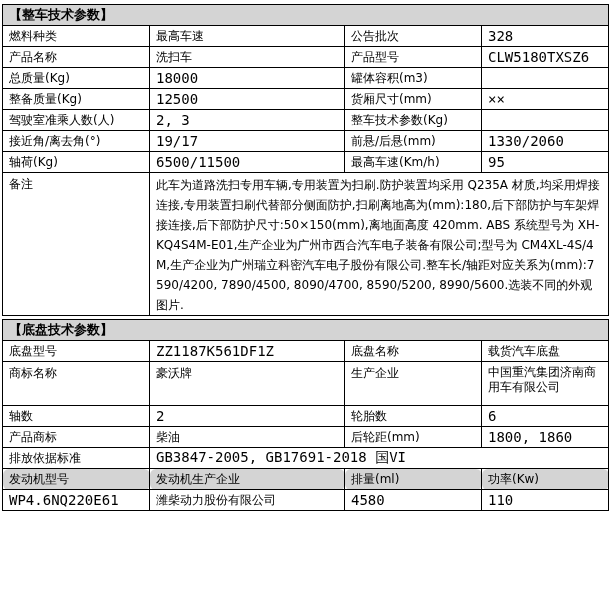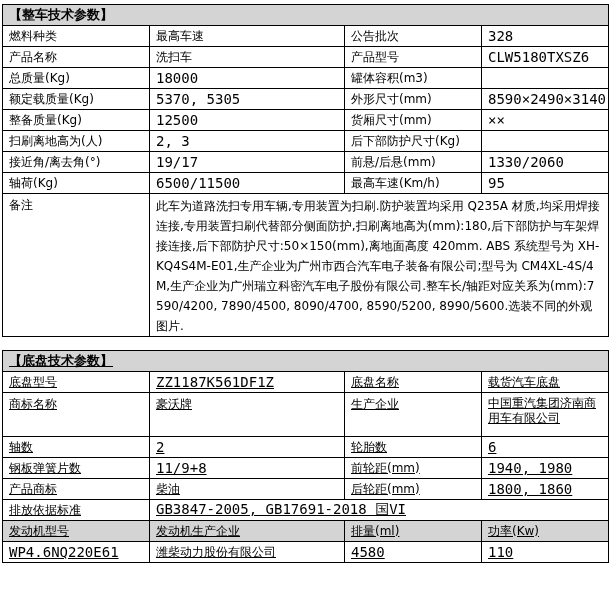--- a/index.html
+++ b/index.html
@@ -5,37 +5,38 @@
   html,body{margin:0;padding:0;background:#ffffff;}
   body{
     width:610px;height:611px;overflow:hidden;
     font-family:"DejaVu Sans",sans-serif;
     font-size:12px;color:#000;
   }
   .page{padding:4px 2px 0 2px;}
   table{
     border-collapse:collapse;table-layout:fixed;width:606px;
   }
-  table.t2{margin-top:13px;text-decoration:underline;}
+  table.t2{margin-top:3px;}
   td{
     border:1px solid #000;
     padding:0 6px;
     height:21px;
     vertical-align:middle;
     overflow:hidden;
     white-space:nowrap;
     box-sizing:border-box;
   }
   tr.section-header td{
     background:#d4d4d4;
     font-weight:bold;
     font-size:13px;
   }
   tr.engine-header td{
     background:#d4d4d4;
+    border-radius:6px;
   }
   td.remark-cell{
     white-space:normal;
     word-break:break-all;
     vertical-align:top;
     line-height:20px;
     padding-top:2px;
     height:142px;
     margin-top:44px;
   }
@@ -72,35 +73,29 @@
       <td>产品型号</td>
       <td class="mono">CLW5180TXSZ6</td>
     </tr>
     <tr>
       <td>总质量(Kg)</td>
       <td class="mono">18000</td>
       <td>罐体容积(m3)</td>
       <td class="mono"></td>
     </tr>
     <tr>
-      <td>额定载质量(Kg)</td>
-      <td class="mono">5370, 5305</td>
-      <td>外形尺寸(mm)</td>
-      <td class="mono">8590×2490×3140</td>
-    </tr>
-    <tr>
       <td>整备质量(Kg)</td>
       <td class="mono">12500</td>
       <td>货厢尺寸(mm)</td>
       <td class="mono">××</td>
     </tr>
     <tr>
-      <td>扫刷离地高为(人)</td>
+      <td>驾驶室准乘人数(人)</td>
       <td class="mono">2, 3</td>
-      <td>后下部防护尺寸(Kg)</td>
+      <td>整车技术参数(Kg)</td>
       <td class="mono"></td>
     </tr>
     <tr>
       <td>接近角/离去角(°)</td>
       <td class="mono">19/17</td>
       <td>前悬/后悬(mm)</td>
       <td class="mono">1330/2060</td>
     </tr>
     <tr>
       <td>轴荷(Kg)</td>
@@ -138,26 +133,20 @@
       <td class="top-align">生产企业</td>
       <td class="wrap top-align">中国重汽集团济南商用车有限公司</td>
     </tr>
     <tr>
       <td>轴数</td>
       <td class="mono">2</td>
       <td>轮胎数</td>
       <td class="mono">6</td>
     </tr>
     <tr>
-      <td>钢板弹簧片数</td>
-      <td class="mono">11/9+8</td>
-      <td>前轮距(mm)</td>
-      <td class="mono">1940, 1980</td>
-    </tr>
-    <tr>
       <td>产品商标</td>
       <td>柴油</td>
       <td>后轮距(mm)</td>
       <td class="mono">1800, 1860</td>
     </tr>
     <tr>
       <td>排放依据标准</td>
       <td class="mono" colspan="3">GB3847-2005, GB17691-2018 国VI</td>
     </tr>
     <tr class="engine-header">

